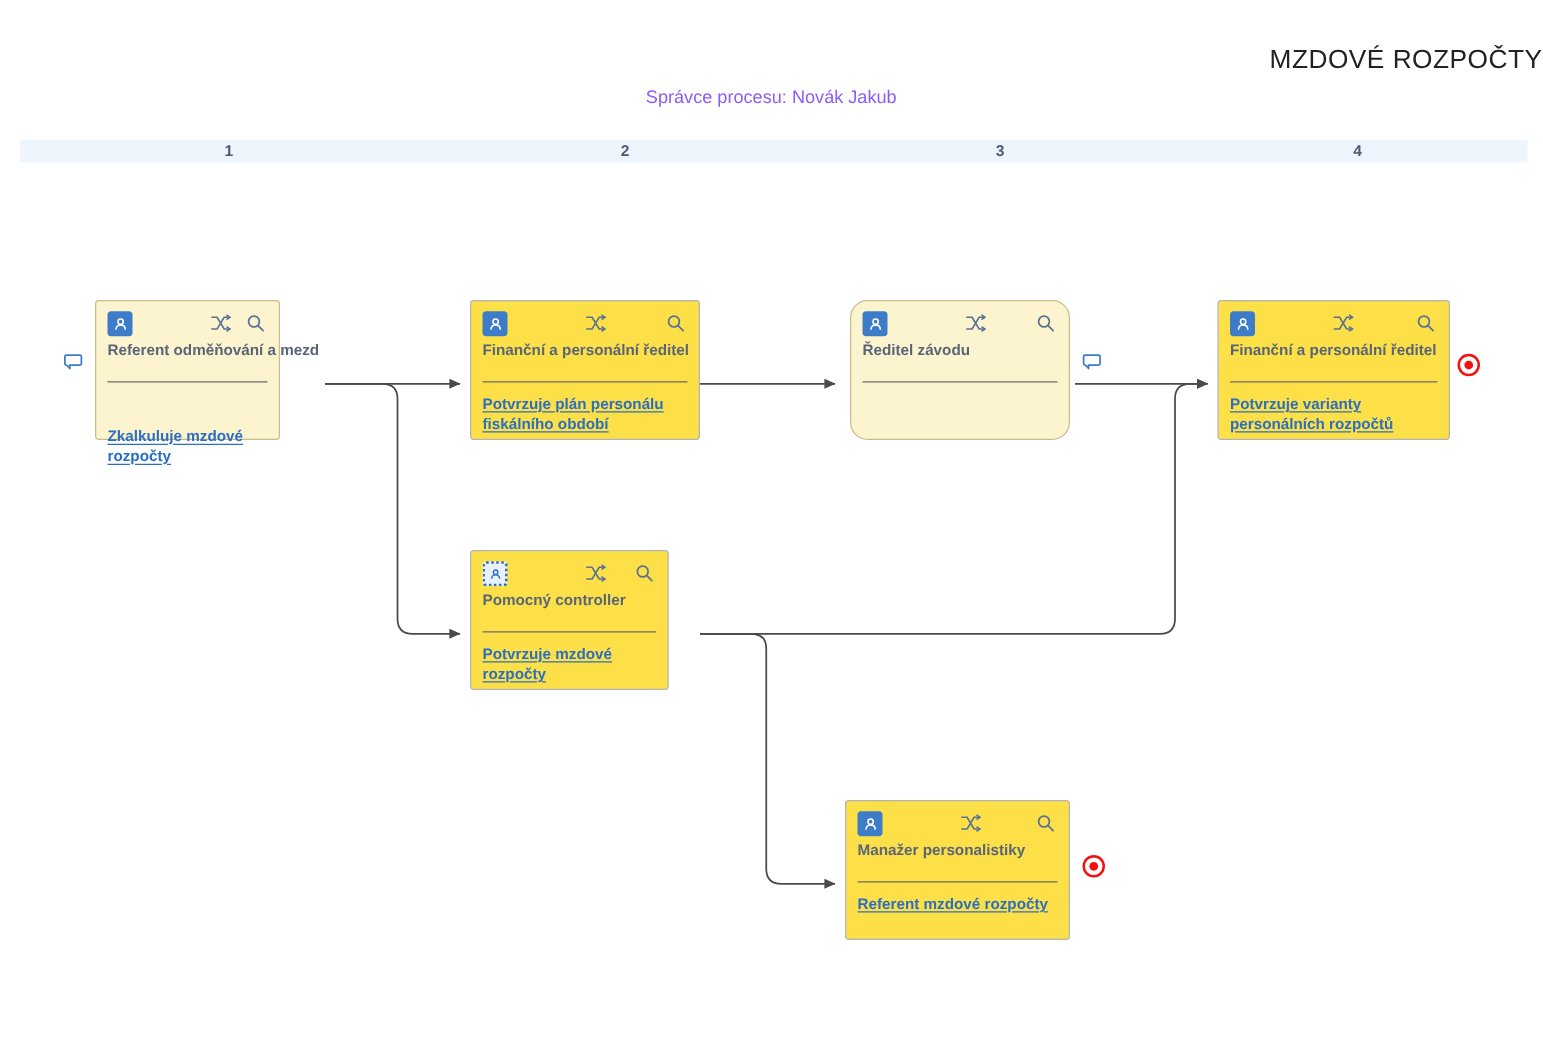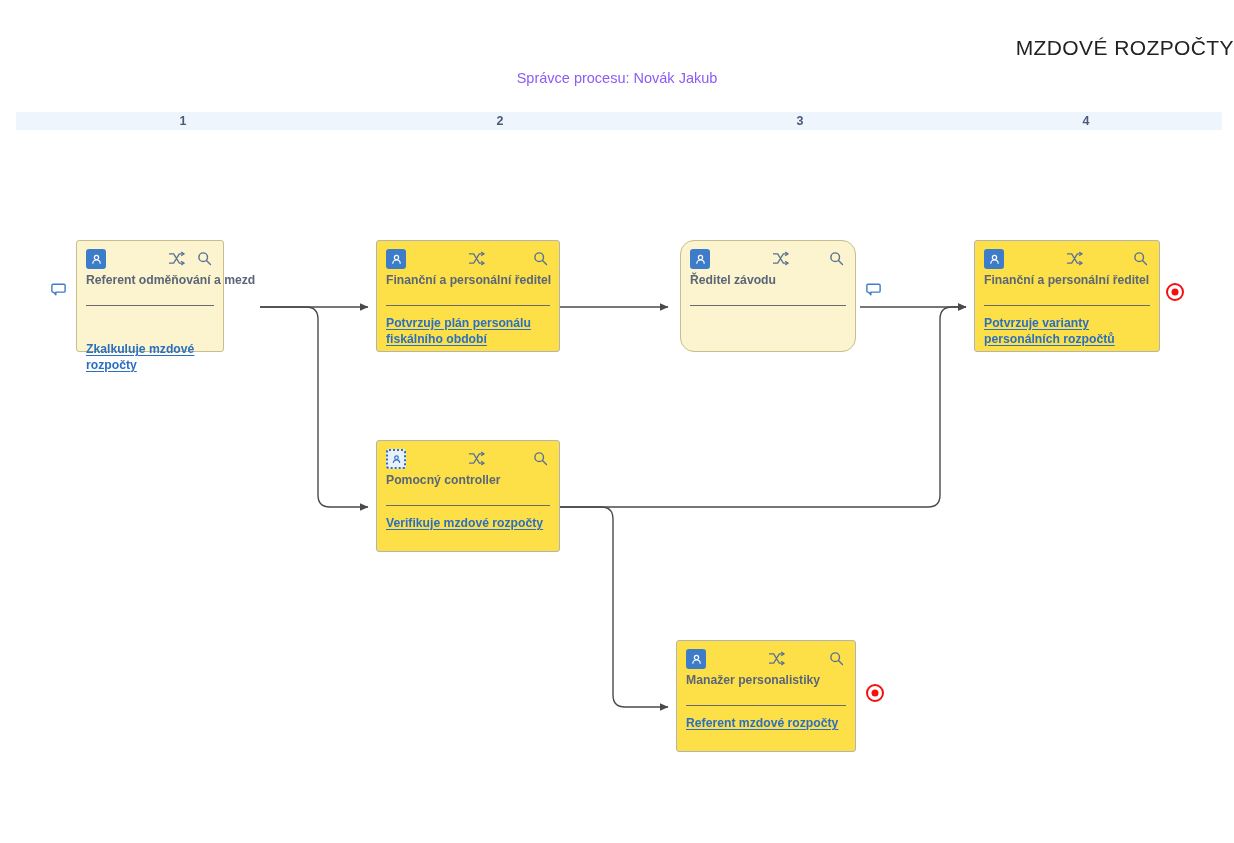--- a/index.html
+++ b/index.html
@@ -307,21 +307,21 @@
           <path d="M10.1,10.1 L14.4,14.4" stroke="#5a7296" stroke-width="1.5" stroke-linecap="round"></path>
         </svg>
     </span>
   </div>
   <div class="card-role">Finanční a personální ředitel</div>
   <div class="card-divider" style="top:64px;"></div>
   <div class="card-link" style="top:74px;">Potvrzuje varianty personálních rozpočtů</div>
 </div>
 <span class="end-marker" style="left:1166px;top:283px;"></span>
 
-<div class="card" style="left:376px;top:440px;width:184px;height:112px;">
+<div class="card" style="left:376px;top:440px;width:159px;height:112px;">
   <div class="card-icons">
     <span class="badge dotted">
       <svg width="11" height="11" viewBox="0 0 16 16">
           <circle cx="8" cy="5.4" r="2.6" fill="none" stroke="#2f6fc0" stroke-width="1.7"></circle>
           <path d="M3.4,13.2 C3.4,9.9 5.5,8.6 8,8.6 C10.5,8.6 12.6,9.9 12.6,13.2" fill="none" stroke="#2f6fc0" stroke-width="1.7"></path>
         </svg>
     </span>
     <span class="icon-shuffle" style="left:82px;">
       <svg width="17" height="15" viewBox="0 0 18 16">
           <path d="M1,3 L6,3 L12,13 L17,13 M1,13 L6,13 L12,3 L17,3" fill="none" stroke="#5a7296" stroke-width="1.4"></path>
@@ -331,21 +331,21 @@
     </span>
     <span class="icon-search" style="right:2px;">
       <svg width="15" height="15" viewBox="0 0 16 16">
           <circle cx="6.6" cy="6.6" r="4.6" fill="none" stroke="#5a7296" stroke-width="1.5"></circle>
           <path d="M10.1,10.1 L14.4,14.4" stroke="#5a7296" stroke-width="1.5" stroke-linecap="round"></path>
         </svg>
     </span>
   </div>
   <div class="card-role">Pomocný controller</div>
   <div class="card-divider" style="top:64px;"></div>
-  <div class="card-link" style="top:74px;">Verifikuje mzdové rozpočty</div>
+  <div class="card-link" style="top:74px;">Potvrzuje mzdové rozpočty</div>
 </div>
 
 <div class="card" style="left:676px;top:640px;width:180px;height:112px;">
   <div class="card-icons">
     <span class="badge">
       <svg width="13" height="13" viewBox="0 0 16 16">
           <circle cx="8" cy="5.4" r="2.6" fill="none" stroke="#ffffff" stroke-width="1.5"></circle>
           <path d="M3.4,13.2 C3.4,9.9 5.5,8.6 8,8.6 C10.5,8.6 12.6,9.9 12.6,13.2" fill="none" stroke="#ffffff" stroke-width="1.5"></path>
         </svg>
     </span>

